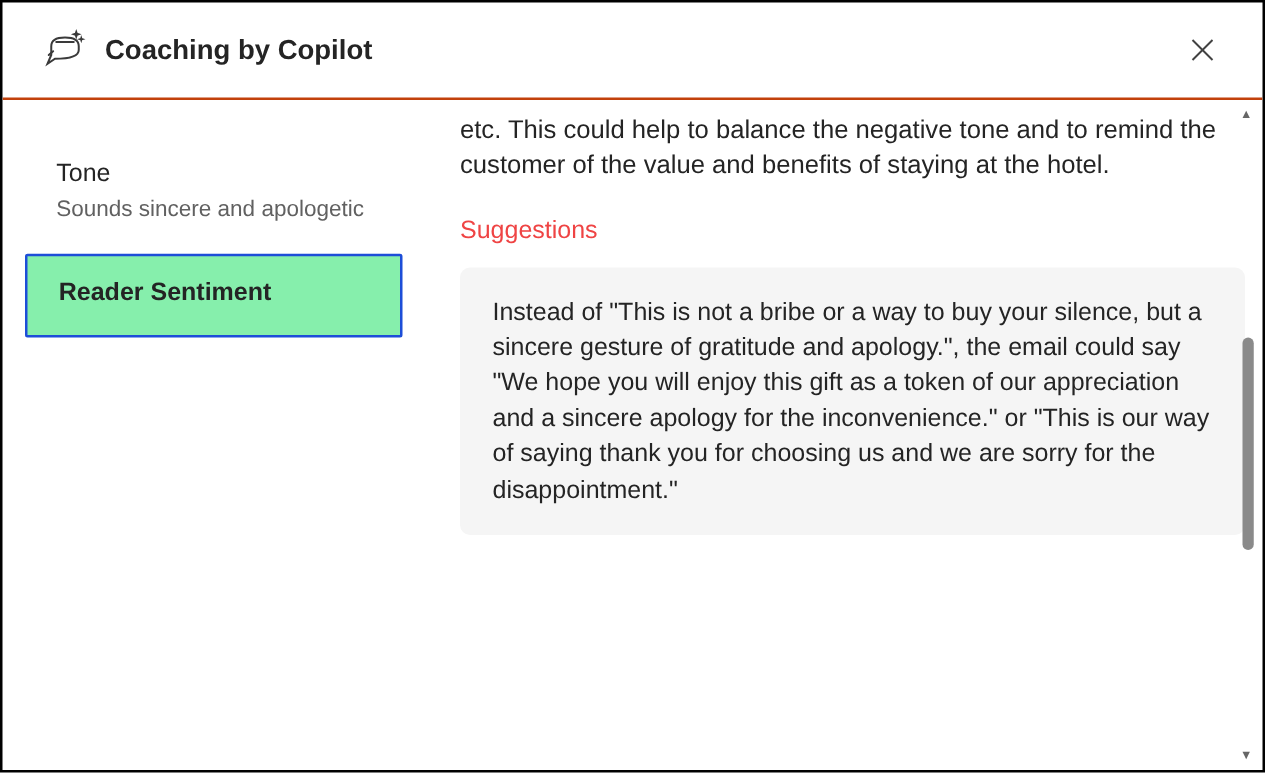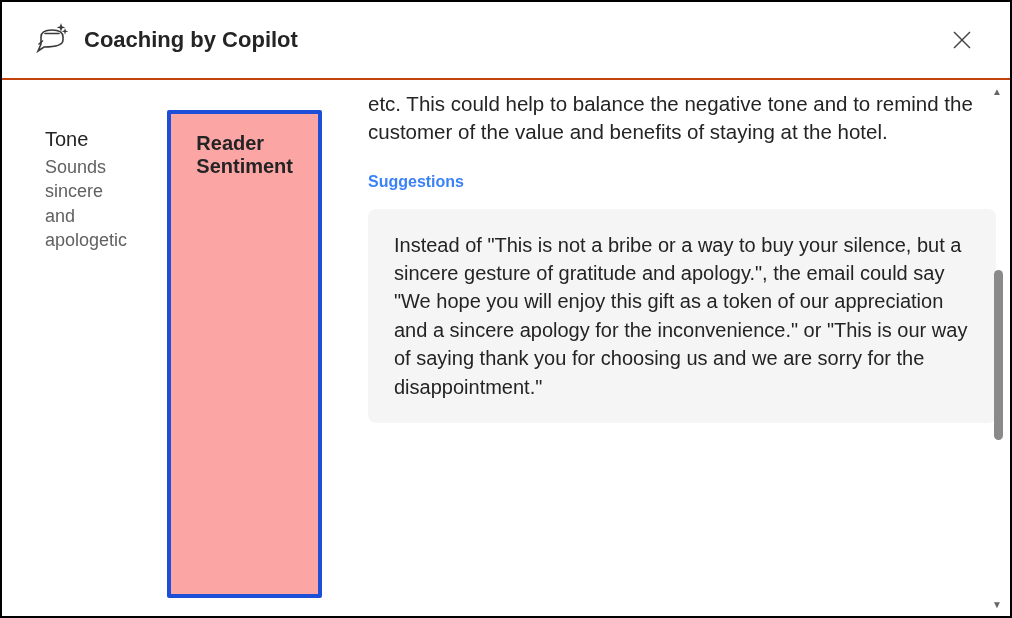--- a/index.html
+++ b/index.html
@@ -52,31 +52,31 @@
     }
     .content {
       display: flex;
       flex: 1;
       overflow: hidden;
     }
     .sidebar {
       width: 338px;
       padding: 30px 18px 18px 18px;
       display: flex;
-      flex-direction: row;
+      flex-direction: column;
       gap: 6px;
     }
     .sidebar-item {
       padding: 18px 25px;
       cursor: pointer;
       border-radius: 2px;
     }
     .sidebar-item.selected {
-      background: #fca5a5;
-      border: 4px solid #1d4ed8;
+      background: #86efac;
+      border: 2px solid #1d4ed8;
     }
     .sidebar-item-title {
       font-size: 20px;
       font-weight: 400;
       color: #242424;
       margin-bottom: 4px;
     }
     .sidebar-item.selected .sidebar-item-title {
       font-weight: 600;
     }
@@ -130,23 +130,23 @@
       pointer-events: auto;
       cursor: pointer;
     }
     .body-text {
       font-size: 20.5px;
       color: #242424;
       line-height: 1.38;
       margin-bottom: 26px;
     }
     .suggestions-label {
-      font-size: 16px;
-      font-weight: 700;
-      color: #3b82f6;
+      font-size: 20px;
+      font-weight: 400;
+      color: #ef4444;
       margin-bottom: 18px;
     }
     .suggestion-card {
       background: #f5f5f5;
       border-radius: 8px;
       padding: 22px 22px 22px 26px;
       font-size: 20px;
       color: #242424;
       line-height: 1.42;
     }

